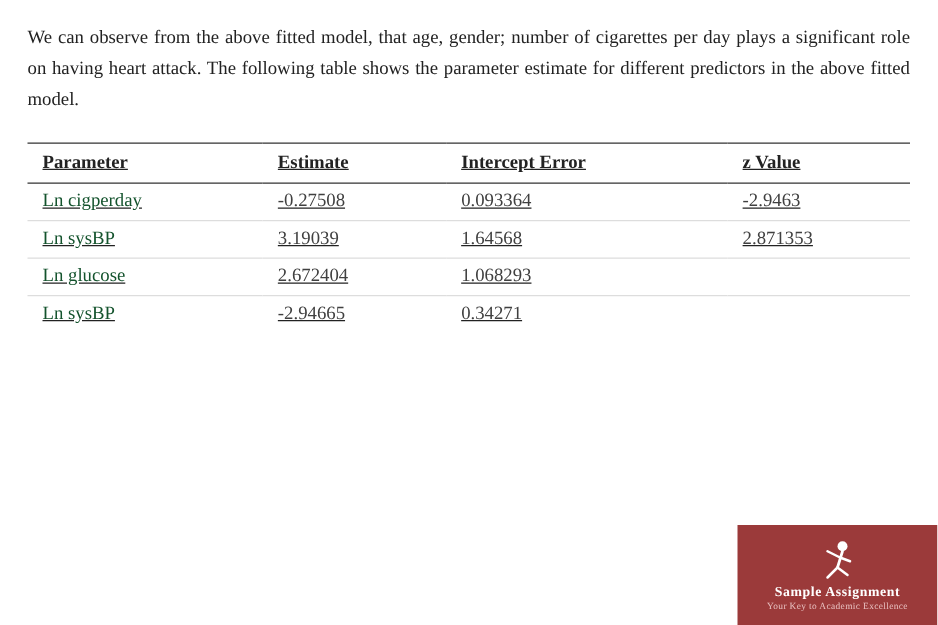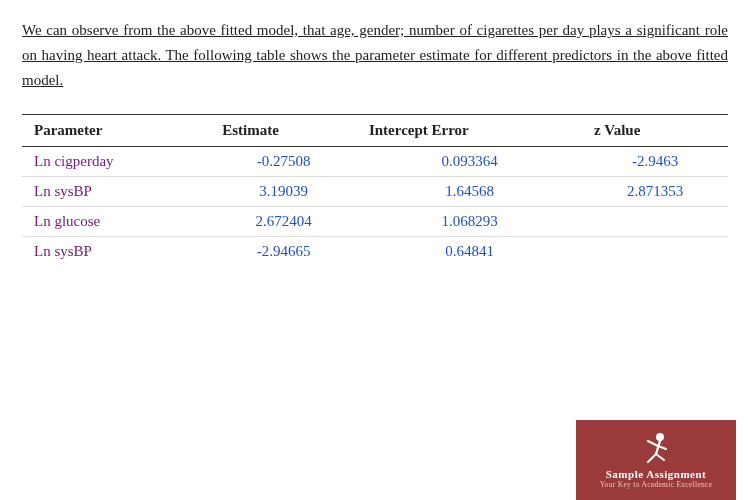--- a/index.html
+++ b/index.html
@@ -21,32 +21,32 @@
 
     .content-wrapper {
       padding: 18px 22px 0 22px;
     }
 
     .paragraph {
       line-height: 1.65;
       text-align: justify;
       font-size: 15px;
       margin-bottom: 22px;
-      text-decoration: underline;
     }
 
     .table-container {
       width: 100%;
       margin-top: 10px;
     }
 
     table {
       width: 100%;
       border-collapse: collapse;
       font-size: 15px;
+      text-decoration: underline;
     }
 
     thead tr th {
       border-top: 1.5px solid #333;
       border-bottom: 1.5px solid #333;
       padding: 7px 12px;
       text-align: left;
       font-weight: bold;
       font-style: normal;
       background: #fff;
@@ -63,39 +63,39 @@
       text-align: right;
     }
 
     .row-intercept td:first-child {
       text-align: left;
       font-weight: bold;
     }
 
     .data-row td {
       padding: 6px 12px;
-      text-align: center;
-      color: #1d4ed8;
+      text-align: left;
+      color: #404040;
       border-bottom: 0.5px solid #ddd;
     }
 
     .data-row td:first-child {
       text-align: left;
-      color: #701a75;
+      color: #14532d;
     }
 
     .last-row td {
       border-bottom: none;
     }
 
     
     .watermark {
       position: absolute;
       bottom: 0;
-      right: 14px;
+      right: 0;
       width: 160px;
       height: 80px;
       background-color: #9b3a3a;
       display: flex;
       flex-direction: column;
       align-items: center;
       justify-content: center;
       padding: 8px;
     }
 
@@ -159,21 +159,21 @@
         </tr>
         <tr class="data-row">
           <td>Ln glucose</td>
           <td>2.672404</td>
           <td>1.068293</td>
           <td></td>
         </tr>
         <tr class="data-row last-row">
           <td>Ln sysBP</td>
           <td>-2.94665</td>
-          <td>0.64841</td>
+          <td>0.34271</td>
           <td></td>
         </tr>
       </tbody>
     </table>
   </div>
 </div>
 
 <div class="watermark">
   <div class="figure-icon">
     <svg viewBox="0 0 32 36" fill="none" xmlns="http://www.w3.org/2000/svg">

